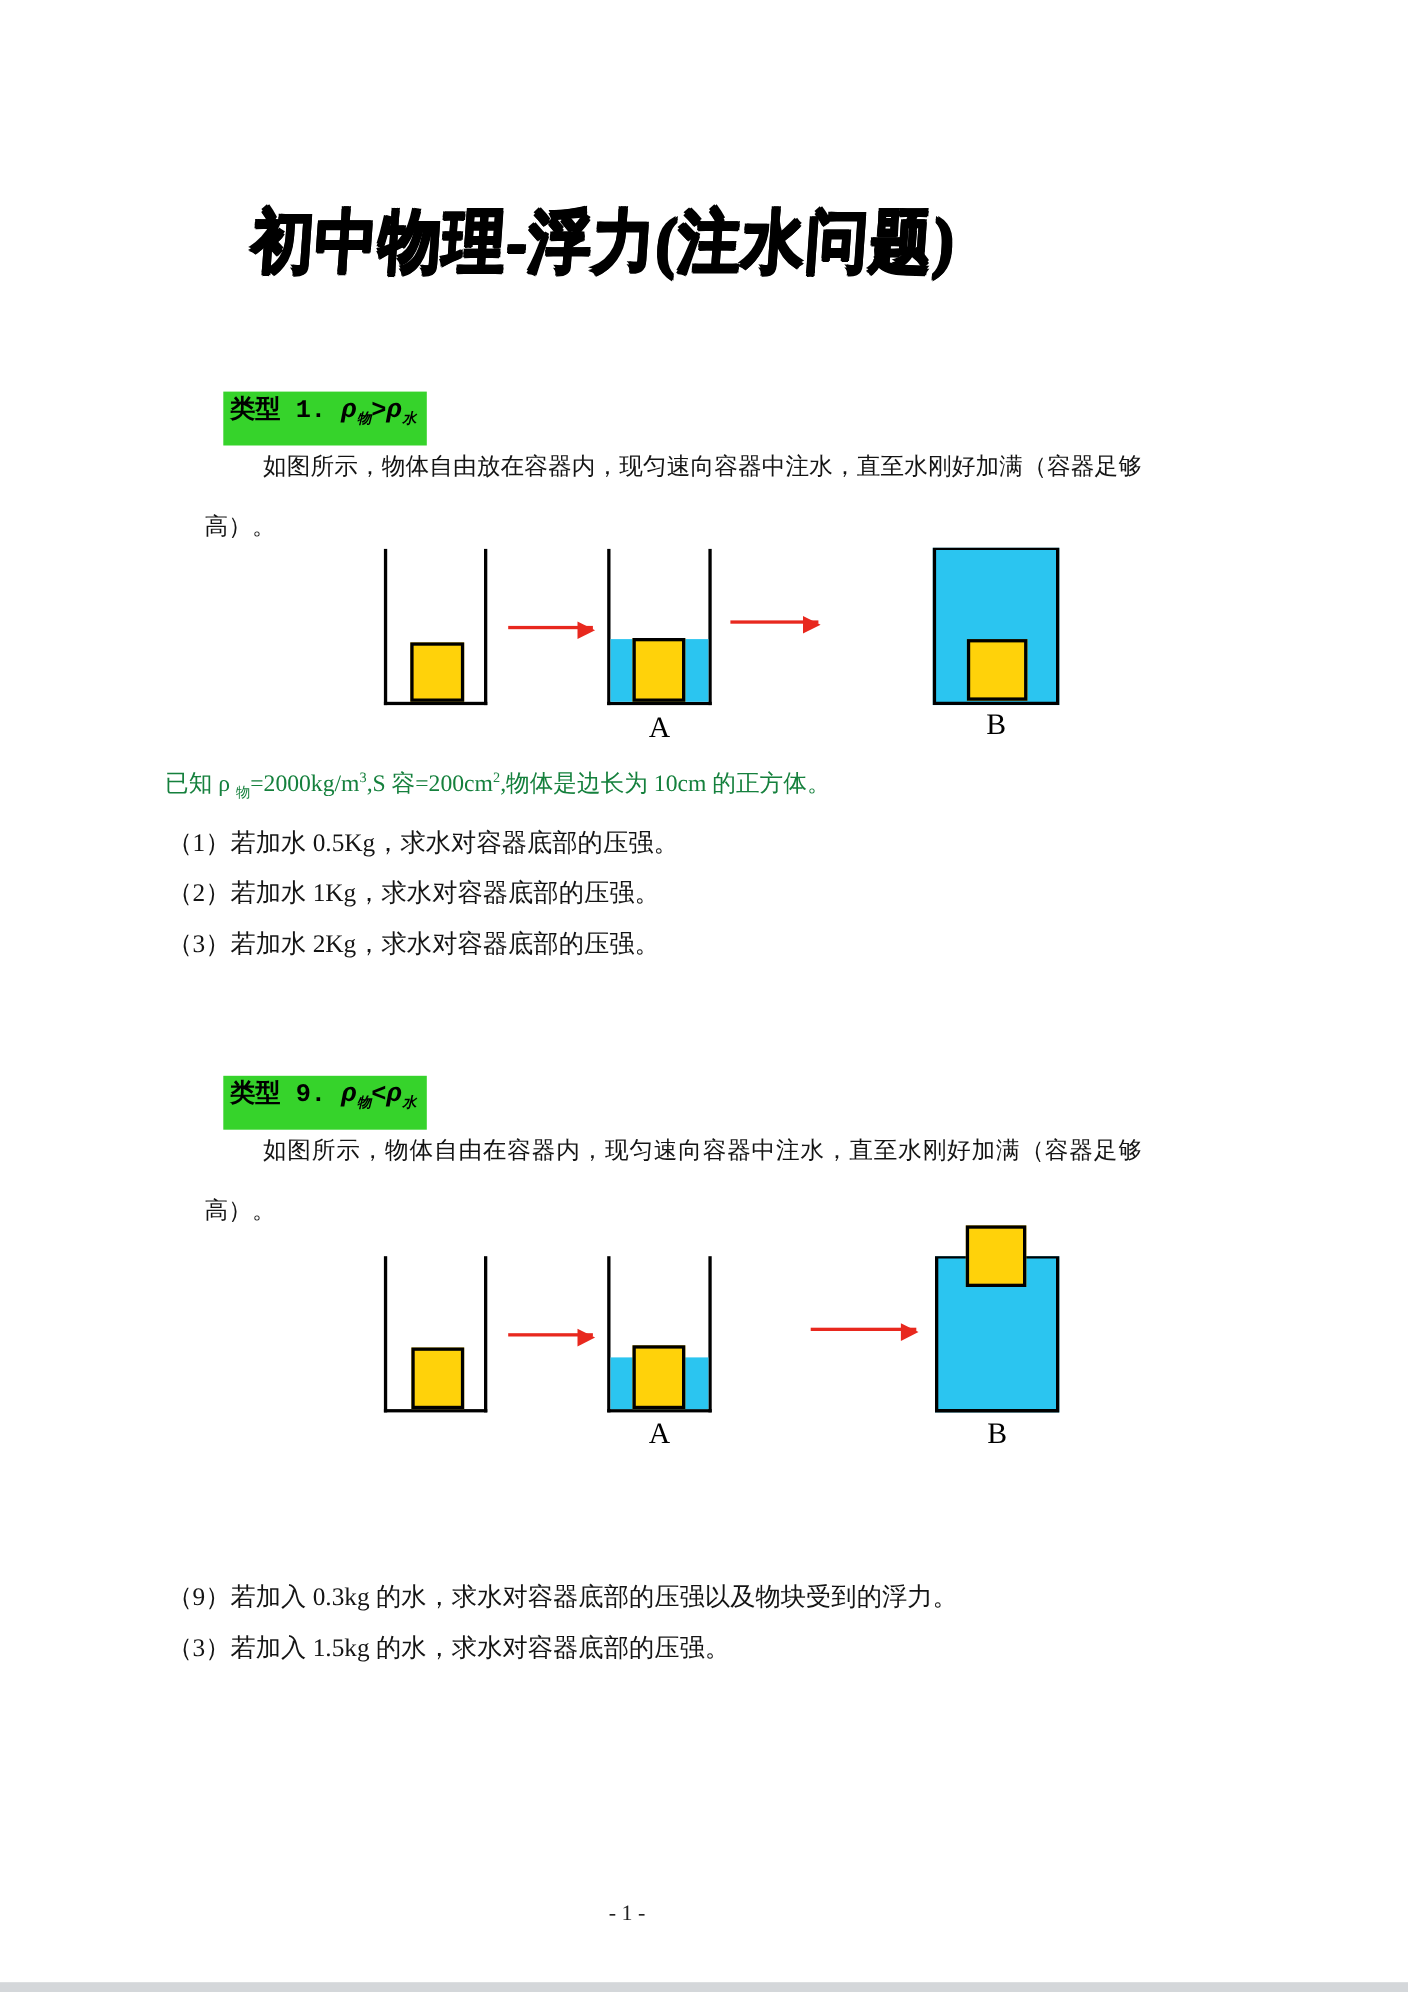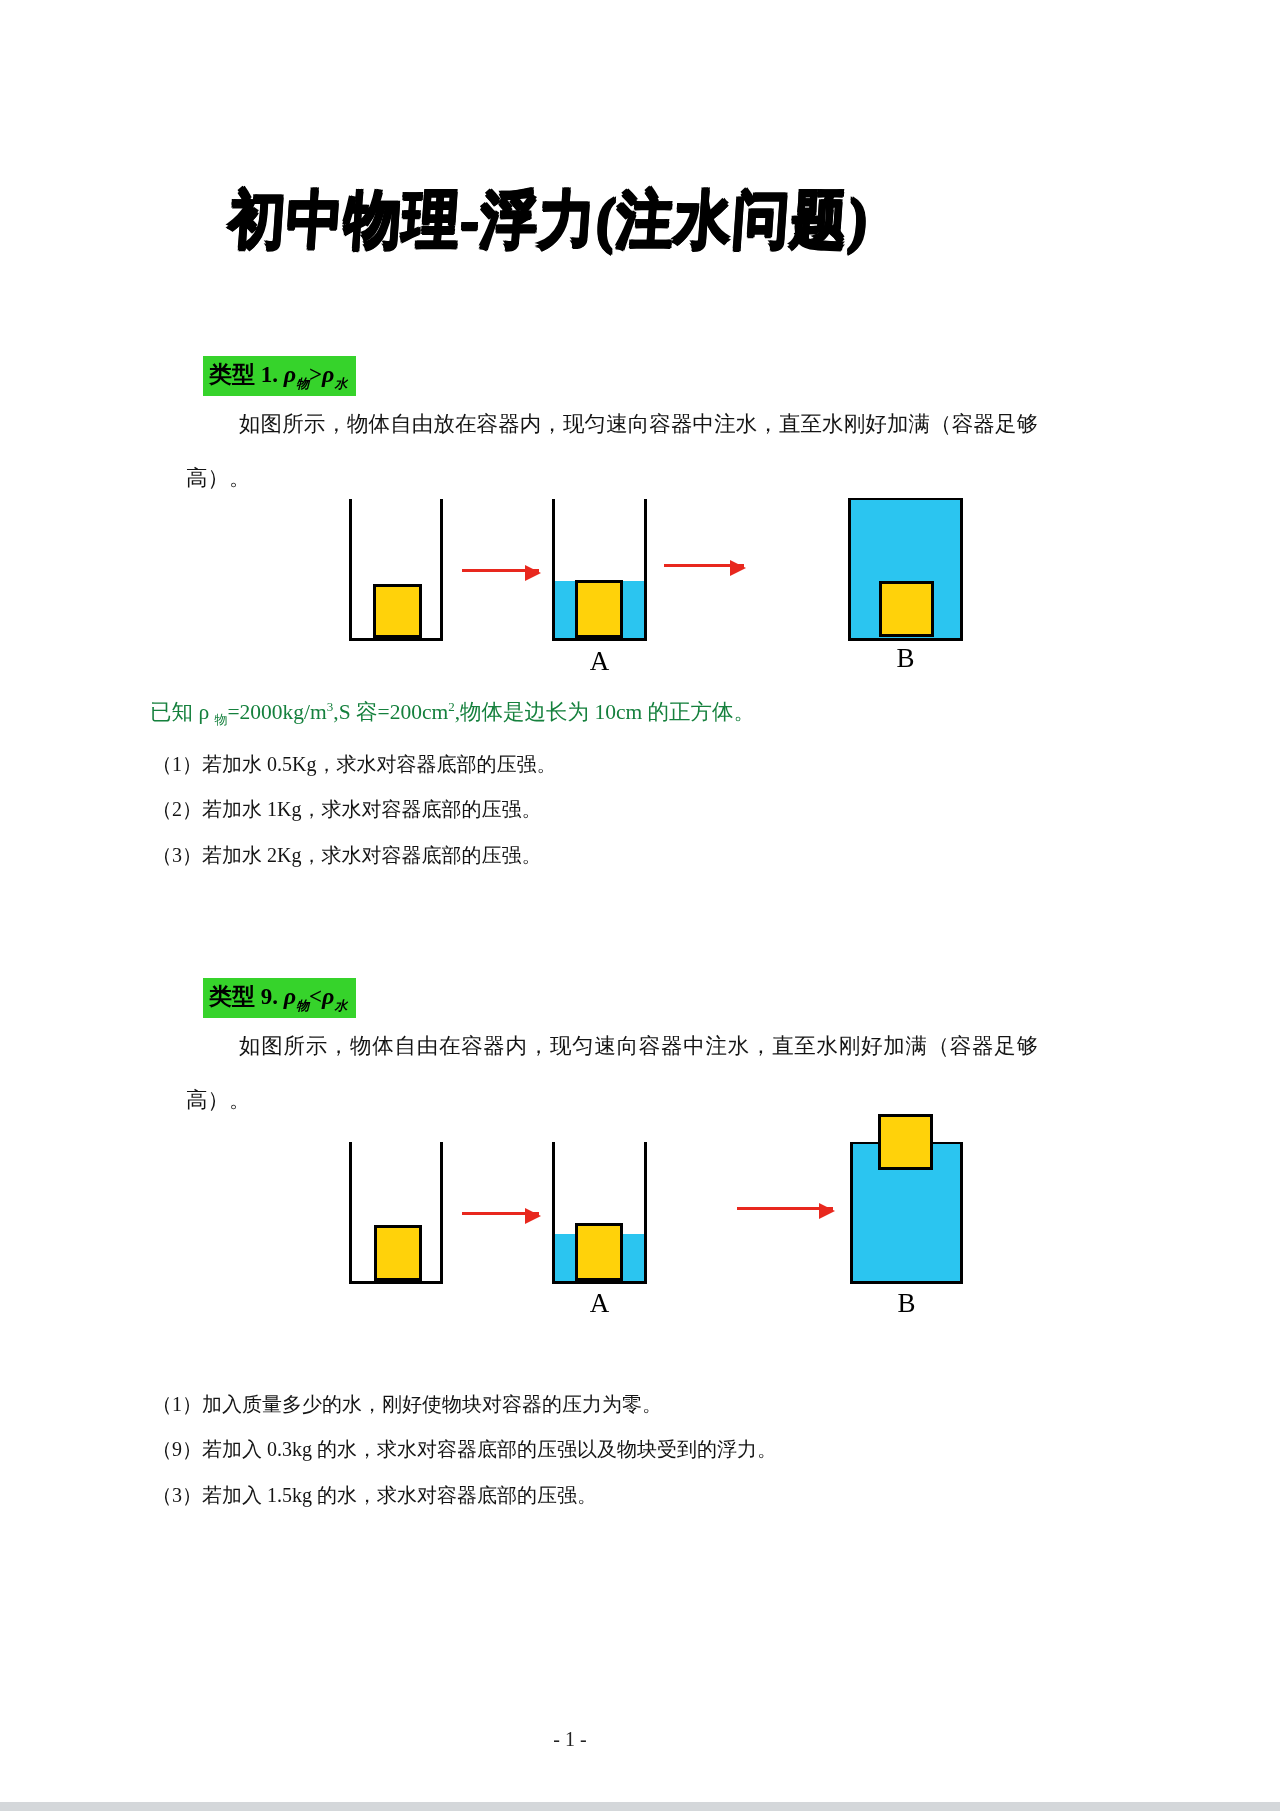--- a/index.html
+++ b/index.html
@@ -14,22 +14,23 @@
     position:absolute; top:181px; left:0; width:1095px; text-align:center;
     font-size:57px; font-weight:900; letter-spacing:1px;
     transform:skewX(-4deg) scaleY(1.08); transform-origin:center;
     text-shadow:2px 0 0 #000, 0 2px 0 #000, 2px 2px 0 #000, 1px 3px 0 #000;
     white-space:nowrap;
   }
 
   
   .type-heading {
     position:absolute; background:var(--highlight,#36D32B);
-    font-size:23px; font-weight:bold; line-height:1.35; padding:2px 9px 3px 6px;
+    font-size:23px; font-weight:bold; line-height:1.35; padding:2px 9px 15px 6px;
     white-space:nowrap;
+    font-family:Liberation Mono, monospace;
   }
   .type-heading .rho { font-style:italic; font-size:24px; }
   .type-heading sub { font-size:0.56em; font-style:italic; }
   .type-heading .op { font-weight:bold; }
   #h1 { left:203px; top:356px; }
   #h2 { left:203px; top:978px; }
 
   
   .para {
     position:absolute; left:150px; width:852px; font-size:21.5px; line-height:54px;
@@ -37,21 +38,21 @@
   }
   #para1 { top:397px; }
   #para2 { top:1019px; }
 
   .given { position:absolute; left:150px; font-size:21.5px; color:#15803d; white-space:nowrap; }
   .given sub { font-size:13px; }
   .given sup { font-size:13px; }
   #given1 { top:697px; }
   #given2 { top:1339px; }
 
-  .q { position:absolute; left:152px; font-size:20px; color:#141414; white-space:nowrap; }
+  .q { position:absolute; left:152px; font-size:23px; color:#141414; white-space:nowrap; }
   #s1q1 { top:751px; }  #s1q2 { top:796px; }  #s1q3 { top:842px; }
   #s2q1 { top:1391px; } #s2q2 { top:1436px; } #s2q3 { top:1482px; }
 
   
   .vessel {
     position:absolute; box-sizing:border-box;
     border:3px solid #000; border-top:none; background:#fff;
   }
   .vessel-full { border-top:2px solid #000; background:var(--water,#2BC5F0); }
   .water { position:absolute; left:0; right:0; bottom:0; background:var(--water,#2BC5F0); }
@@ -139,20 +140,19 @@
     <div class="block"></div>
   </div>
   <div class="arrow" id="f2arrow2"></div>
   <div class="vessel vessel-full" id="f2cb">
     <div class="block"></div>
   </div>
   <div class="figlabel" id="f2labelA">A</div>
   <div class="figlabel" id="f2labelB">B</div>
 
 
-  <div class="q" id="s2q1">（1）加入质量多少的水，刚好使物块对容器的压力为零。</div>
   <div class="q" id="s2q2">（9）若加入 0.3kg 的水，求水对容器底部的压强以及物块受到的浮力。</div>
   <div class="q" id="s2q3">（3）若加入 1.5kg 的水，求水对容器底部的压强。</div>
 
   <div class="footer">- 1 -</div>
   <div class="bottom-strip"></div>
 
 </div>
 
 </body></html>

